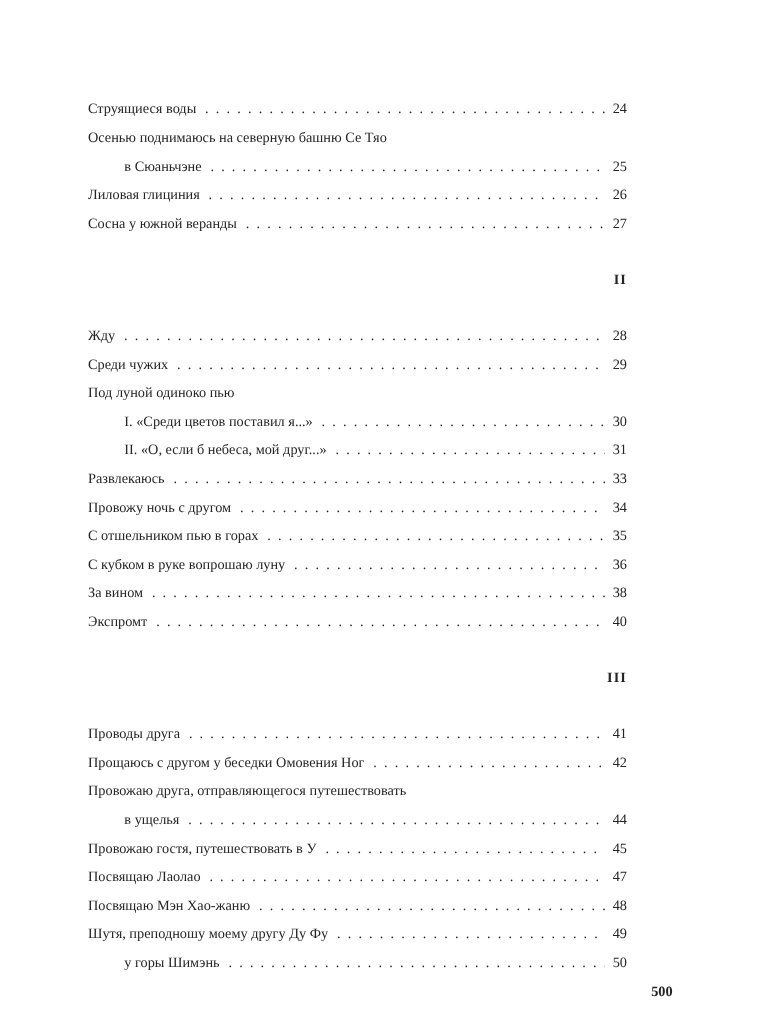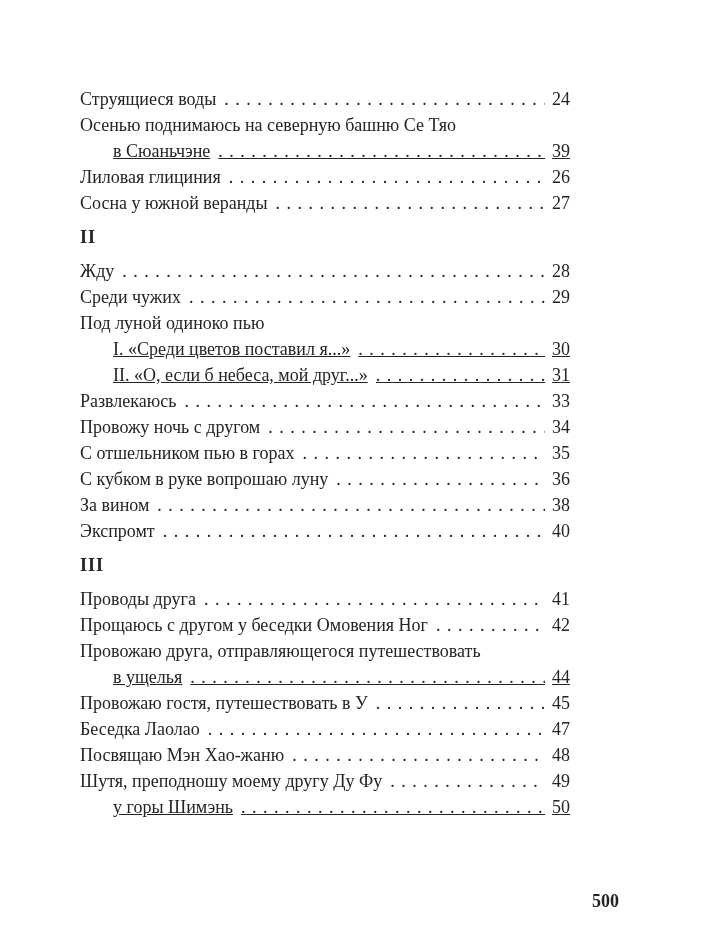--- a/index.html
+++ b/index.html
@@ -7,47 +7,46 @@
     padding: 0;
     background: #ffffff;
   }
   .page {
     position: relative;
     width: 704px;
     height: 931px;
     background: #ffffff;
     color: #242424;
     font-family: "Liberation Serif", "DejaVu Serif", serif;
-    font-size: 18px;
+    font-size: 13px;
     overflow: hidden;
   }
   .content {
     position: absolute;
     left: 80px;
     top: 86px;
     width: 490px;
   }
   .heading {
     height: 26px;
     line-height: 26px;
-    margin: 8px 0;
-    text-align: left;
+    margin: 25px 0;
+    text-align: right;
     font-weight: bold;
     letter-spacing: 1px;
   }
   .line {
     display: flex;
     align-items: baseline;
     height: 26px;
     line-height: 26px;
     white-space: nowrap;
   }
   .line.indent {
     padding-left: 33px;
-    text-decoration: underline;
   }
   .title {
     flex: 0 0 auto;
   }
   .leader {
     flex: 1 1 auto;
     overflow: hidden;
     white-space: nowrap;
     margin: 0 7px 0 8px;
     min-width: 0;
@@ -78,21 +77,21 @@
         <span class="title">Струящиеся воды</span>
         <span class="leader"></span>
         <span class="pnum">24</span>
       </div>
       <div class="line">
         <span class="title">Осенью поднимаюсь на северную башню Се Тяо</span>
       </div>
       <div class="line indent">
         <span class="title">в Сюаньчэне</span>
         <span class="leader"></span>
-        <span class="pnum">39</span>
+        <span class="pnum">25</span>
       </div>
       <div class="line">
         <span class="title">Лиловая глициния</span>
         <span class="leader"></span>
         <span class="pnum">26</span>
       </div>
       <div class="line">
         <span class="title">Сосна у южной веранды</span>
         <span class="leader"></span>
         <span class="pnum">27</span>
@@ -169,21 +168,21 @@
         <span class="title">в ущелья</span>
         <span class="leader"></span>
         <span class="pnum">44</span>
       </div>
       <div class="line">
         <span class="title">Провожаю гостя, путешествовать в У</span>
         <span class="leader"></span>
         <span class="pnum">45</span>
       </div>
       <div class="line">
-        <span class="title">Беседка Лаолао</span>
+        <span class="title">Посвящаю Лаолао</span>
         <span class="leader"></span>
         <span class="pnum">47</span>
       </div>
       <div class="line">
         <span class="title">Посвящаю Мэн Хао-жаню</span>
         <span class="leader"></span>
         <span class="pnum">48</span>
       </div>
       <div class="line">
         <span class="title">Шутя, преподношу моему другу Ду Фу</span>

